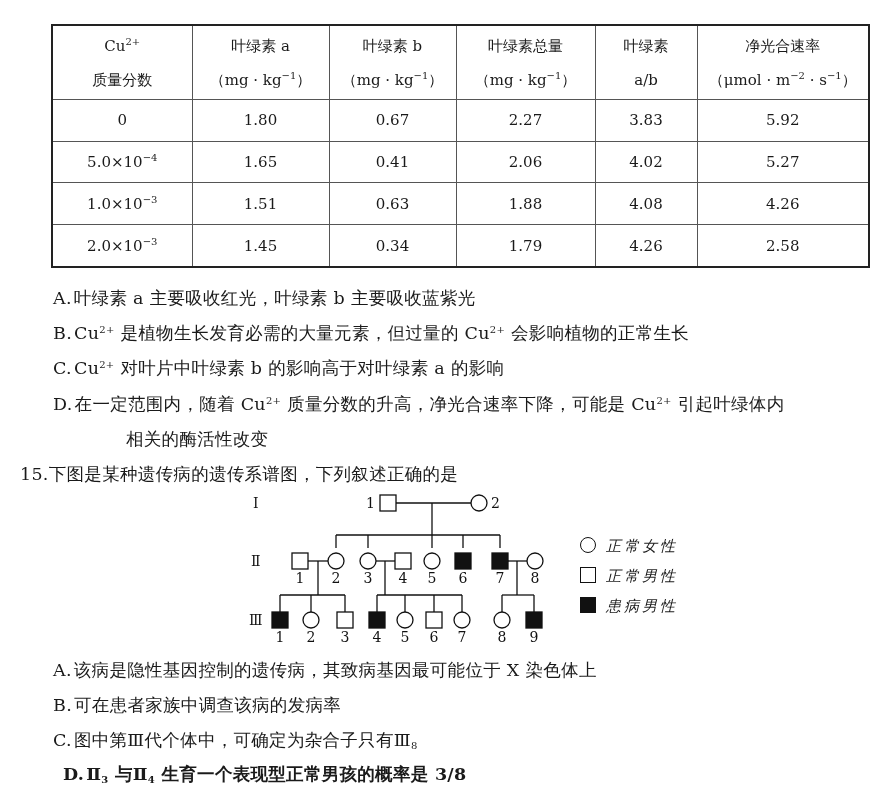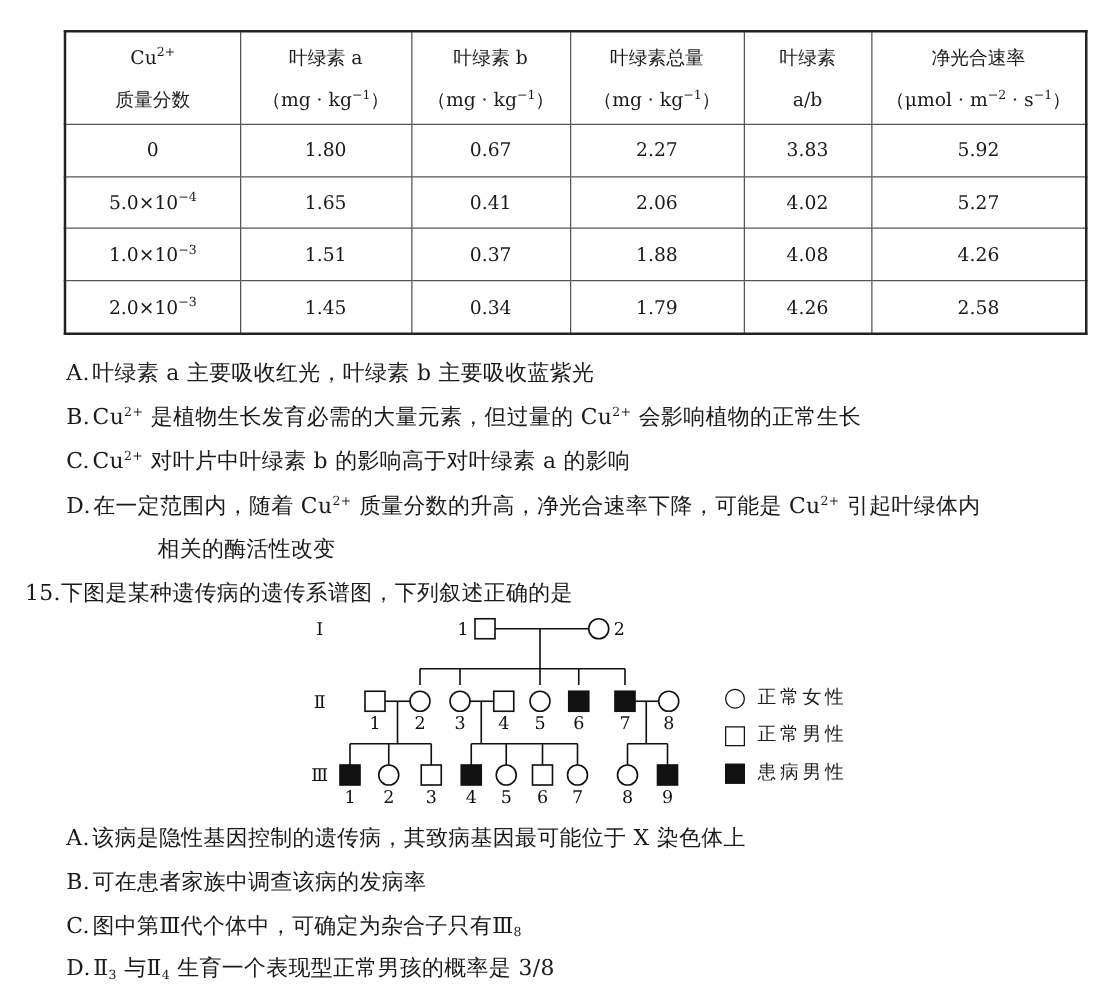--- a/index.html
+++ b/index.html
@@ -25,21 +25,21 @@
   sup { font-size: 10px; vertical-align: 6px; line-height: 0; }
   
   .line {
     position: absolute; font-size: 17.5px; white-space: nowrap; letter-spacing: 0.3px;
   }
   .opt-label { margin-right: 2px; }
   .sub { font-size: 10px; vertical-align: -3px; }
   
   .pedigree { position: absolute; left: 0; top: 0; }
   .legend { position: absolute; left: 580px; top: 537px; }
-  .legend-row { display: flex; align-items: flex-end; height: 30px; font-size: 15px; letter-spacing: 3px; }
+  .legend-row { display: flex; align-items: flex-start; height: 30px; font-size: 15px; letter-spacing: 3px; font-style: italic; }
   .legend-row .sym { width: 16px; height: 16px; margin-right: 10px; border: 1.3px solid #111; box-sizing: border-box; }
   .legend-row .sym.circle { border-radius: 50%; }
   .legend-row .sym.filled { background: #111; }
 </style>
 </head>
 <body>
 
 <table class="data-table">
   <colgroup>
     <col style="width:140px">
@@ -90,21 +90,21 @@
       <td><span>5.0×10</span><sup>−4</sup></td>
       <td>1.65</td>
       <td>0.41</td>
       <td>2.06</td>
       <td>4.02</td>
       <td>5.27</td>
     </tr>
     <tr>
       <td><span>1.0×10</span><sup>−3</sup></td>
       <td>1.51</td>
-      <td>0.37</td>
+      <td>0.63</td>
       <td>1.88</td>
       <td>4.08</td>
       <td>4.26</td>
     </tr>
     <tr>
       <td><span>2.0×10</span><sup>−3</sup></td>
       <td>1.45</td>
       <td>0.34</td>
       <td>1.79</td>
       <td>4.26</td>
@@ -230,15 +230,15 @@
 
 <div class="line" style="left:53px; top:658px;">
   <span class="opt-label">A.</span><span>该病是隐性基因控制的遗传病，其致病基因最可能位于 X 染色体上</span>
 </div>
 <div class="line" style="left:53px; top:693px;">
   <span class="opt-label">B.</span><span>可在患者家族中调查该病的发病率</span>
 </div>
 <div class="line" style="left:53px; top:728px;">
   <span class="opt-label">C.</span><span>图中第Ⅲ代个体中，可确定为杂合子只有Ⅲ</span><span class="sub">8</span>
 </div>
-<div class="line" style="left:53px; top:762px;">
+<div class="line" style="left:63px; top:762px;font-weight:bold;">
   <span class="opt-label">D.</span><span>Ⅱ</span><span class="sub">3</span><span> 与Ⅱ</span><span class="sub">4</span><span> 生育一个表现型正常男孩的概率是 3/8</span>
 </div>
 
 </body></html>

